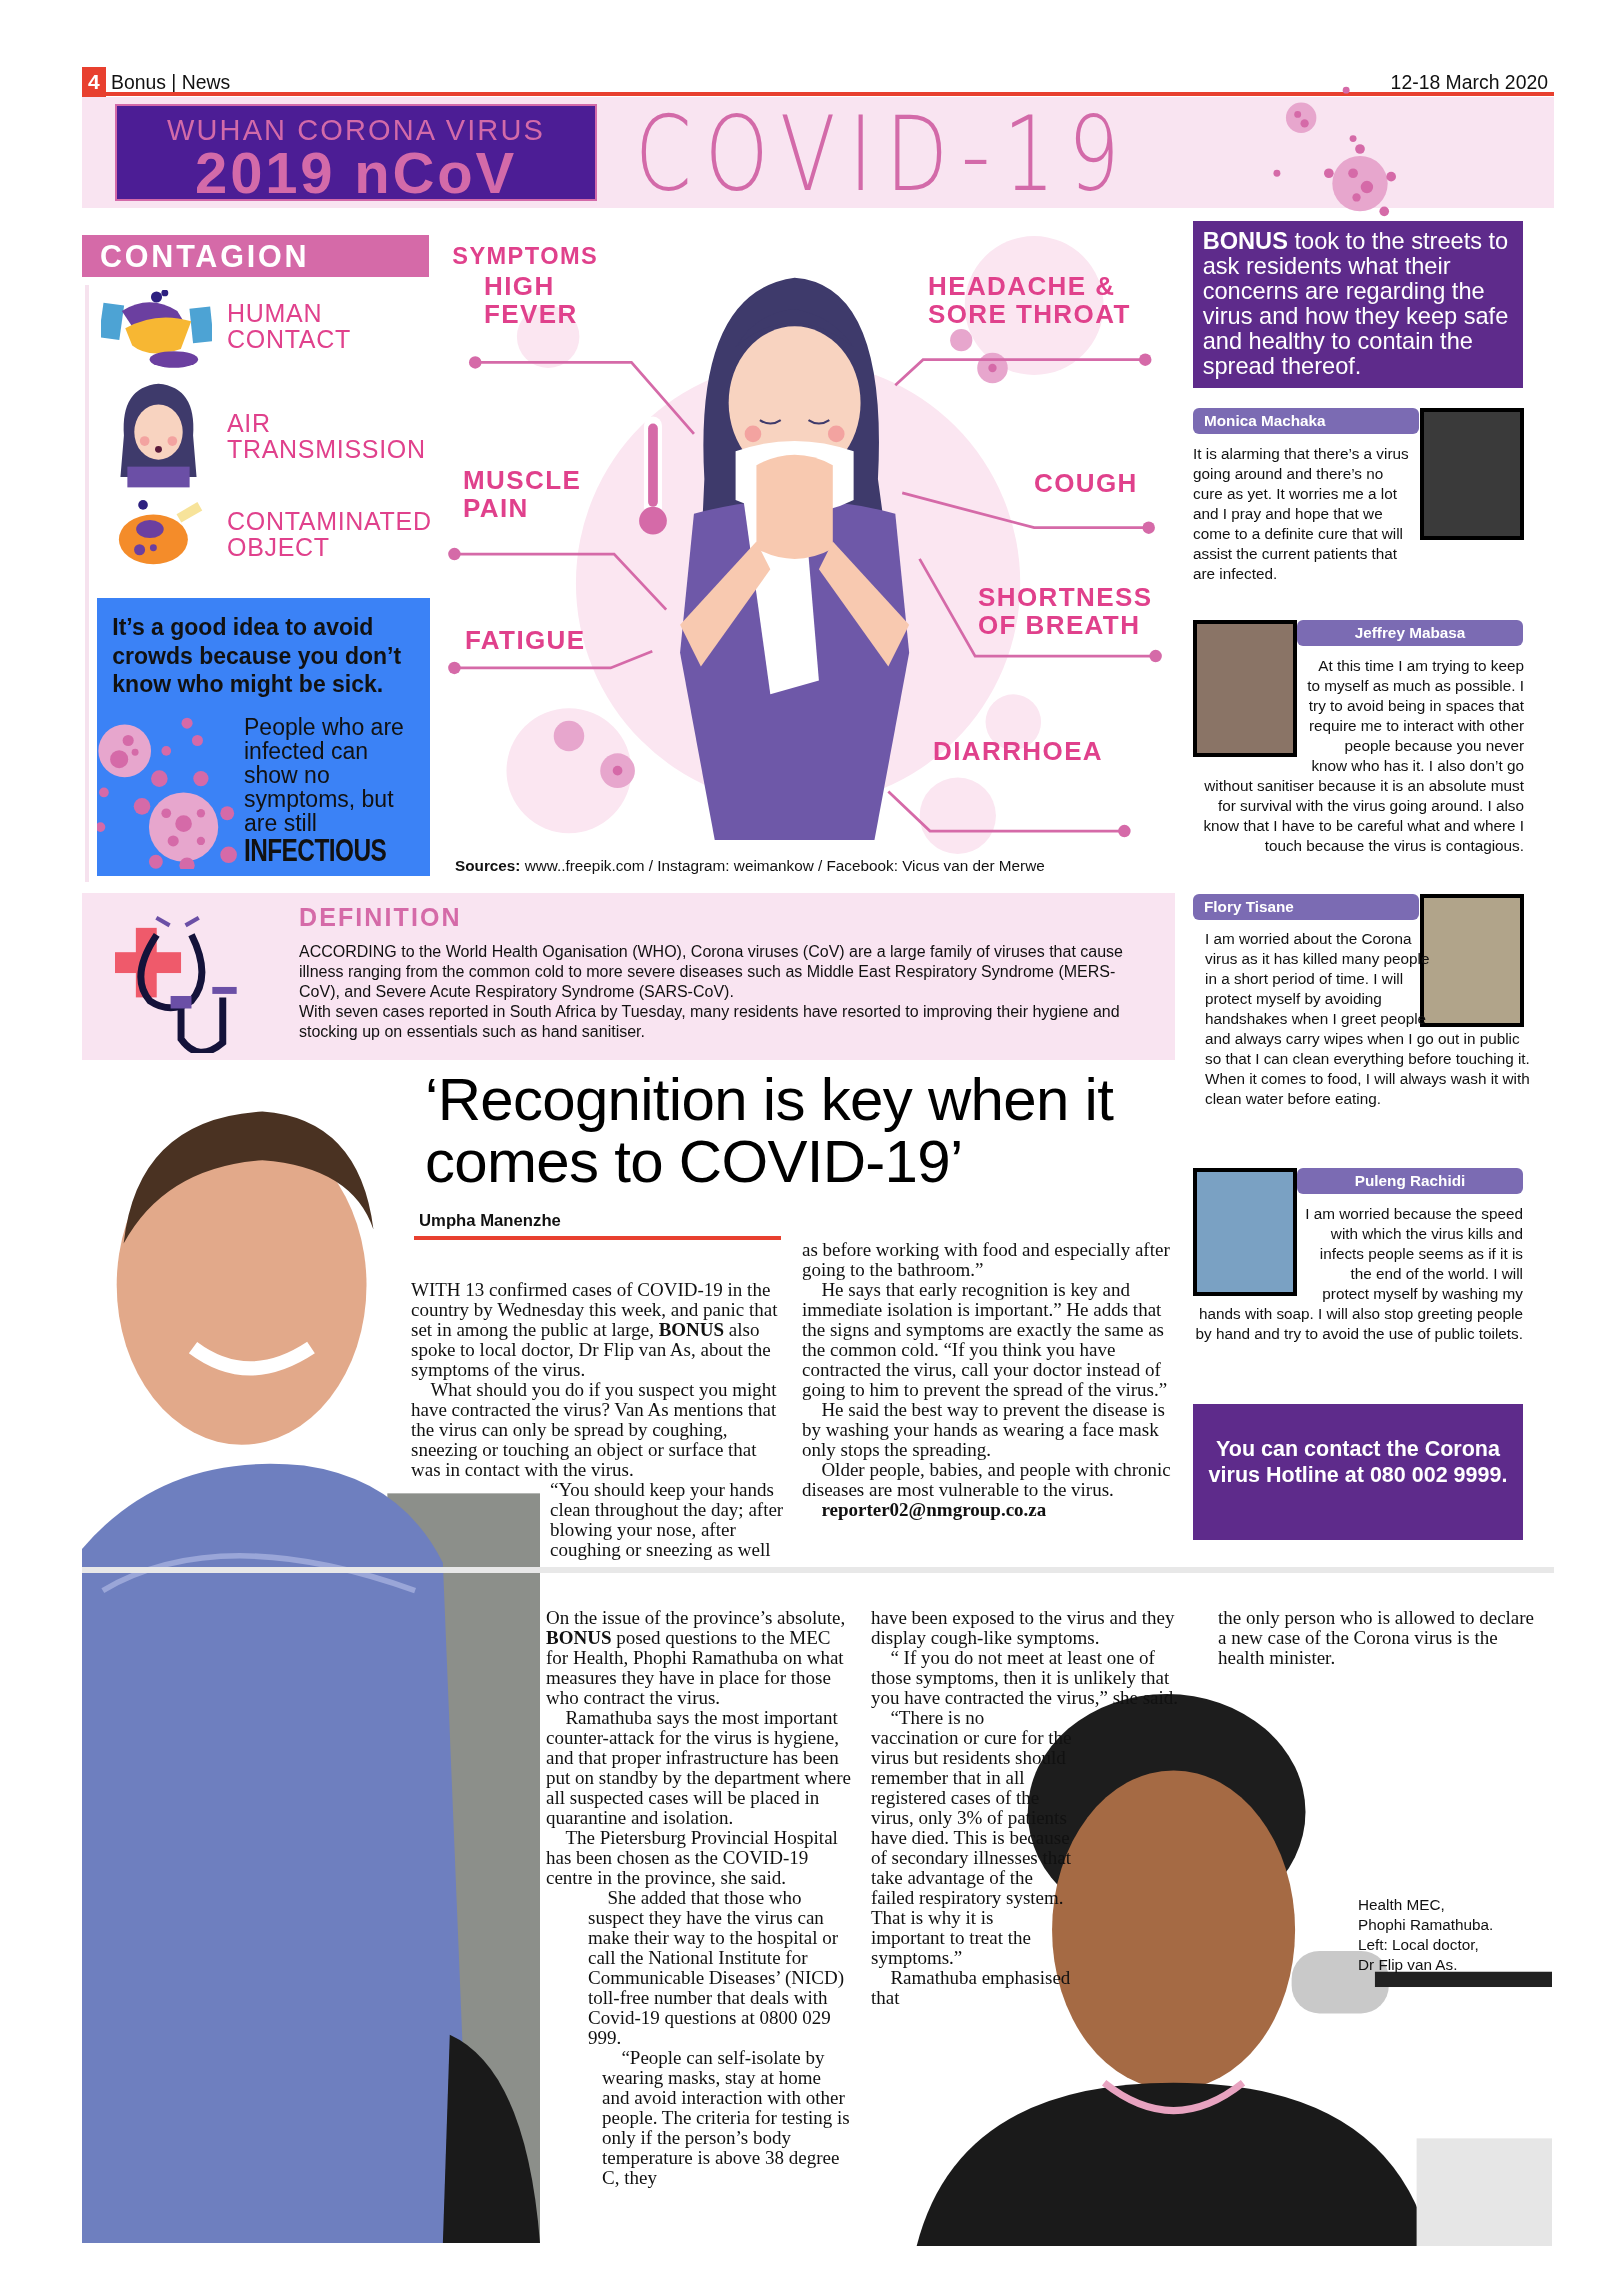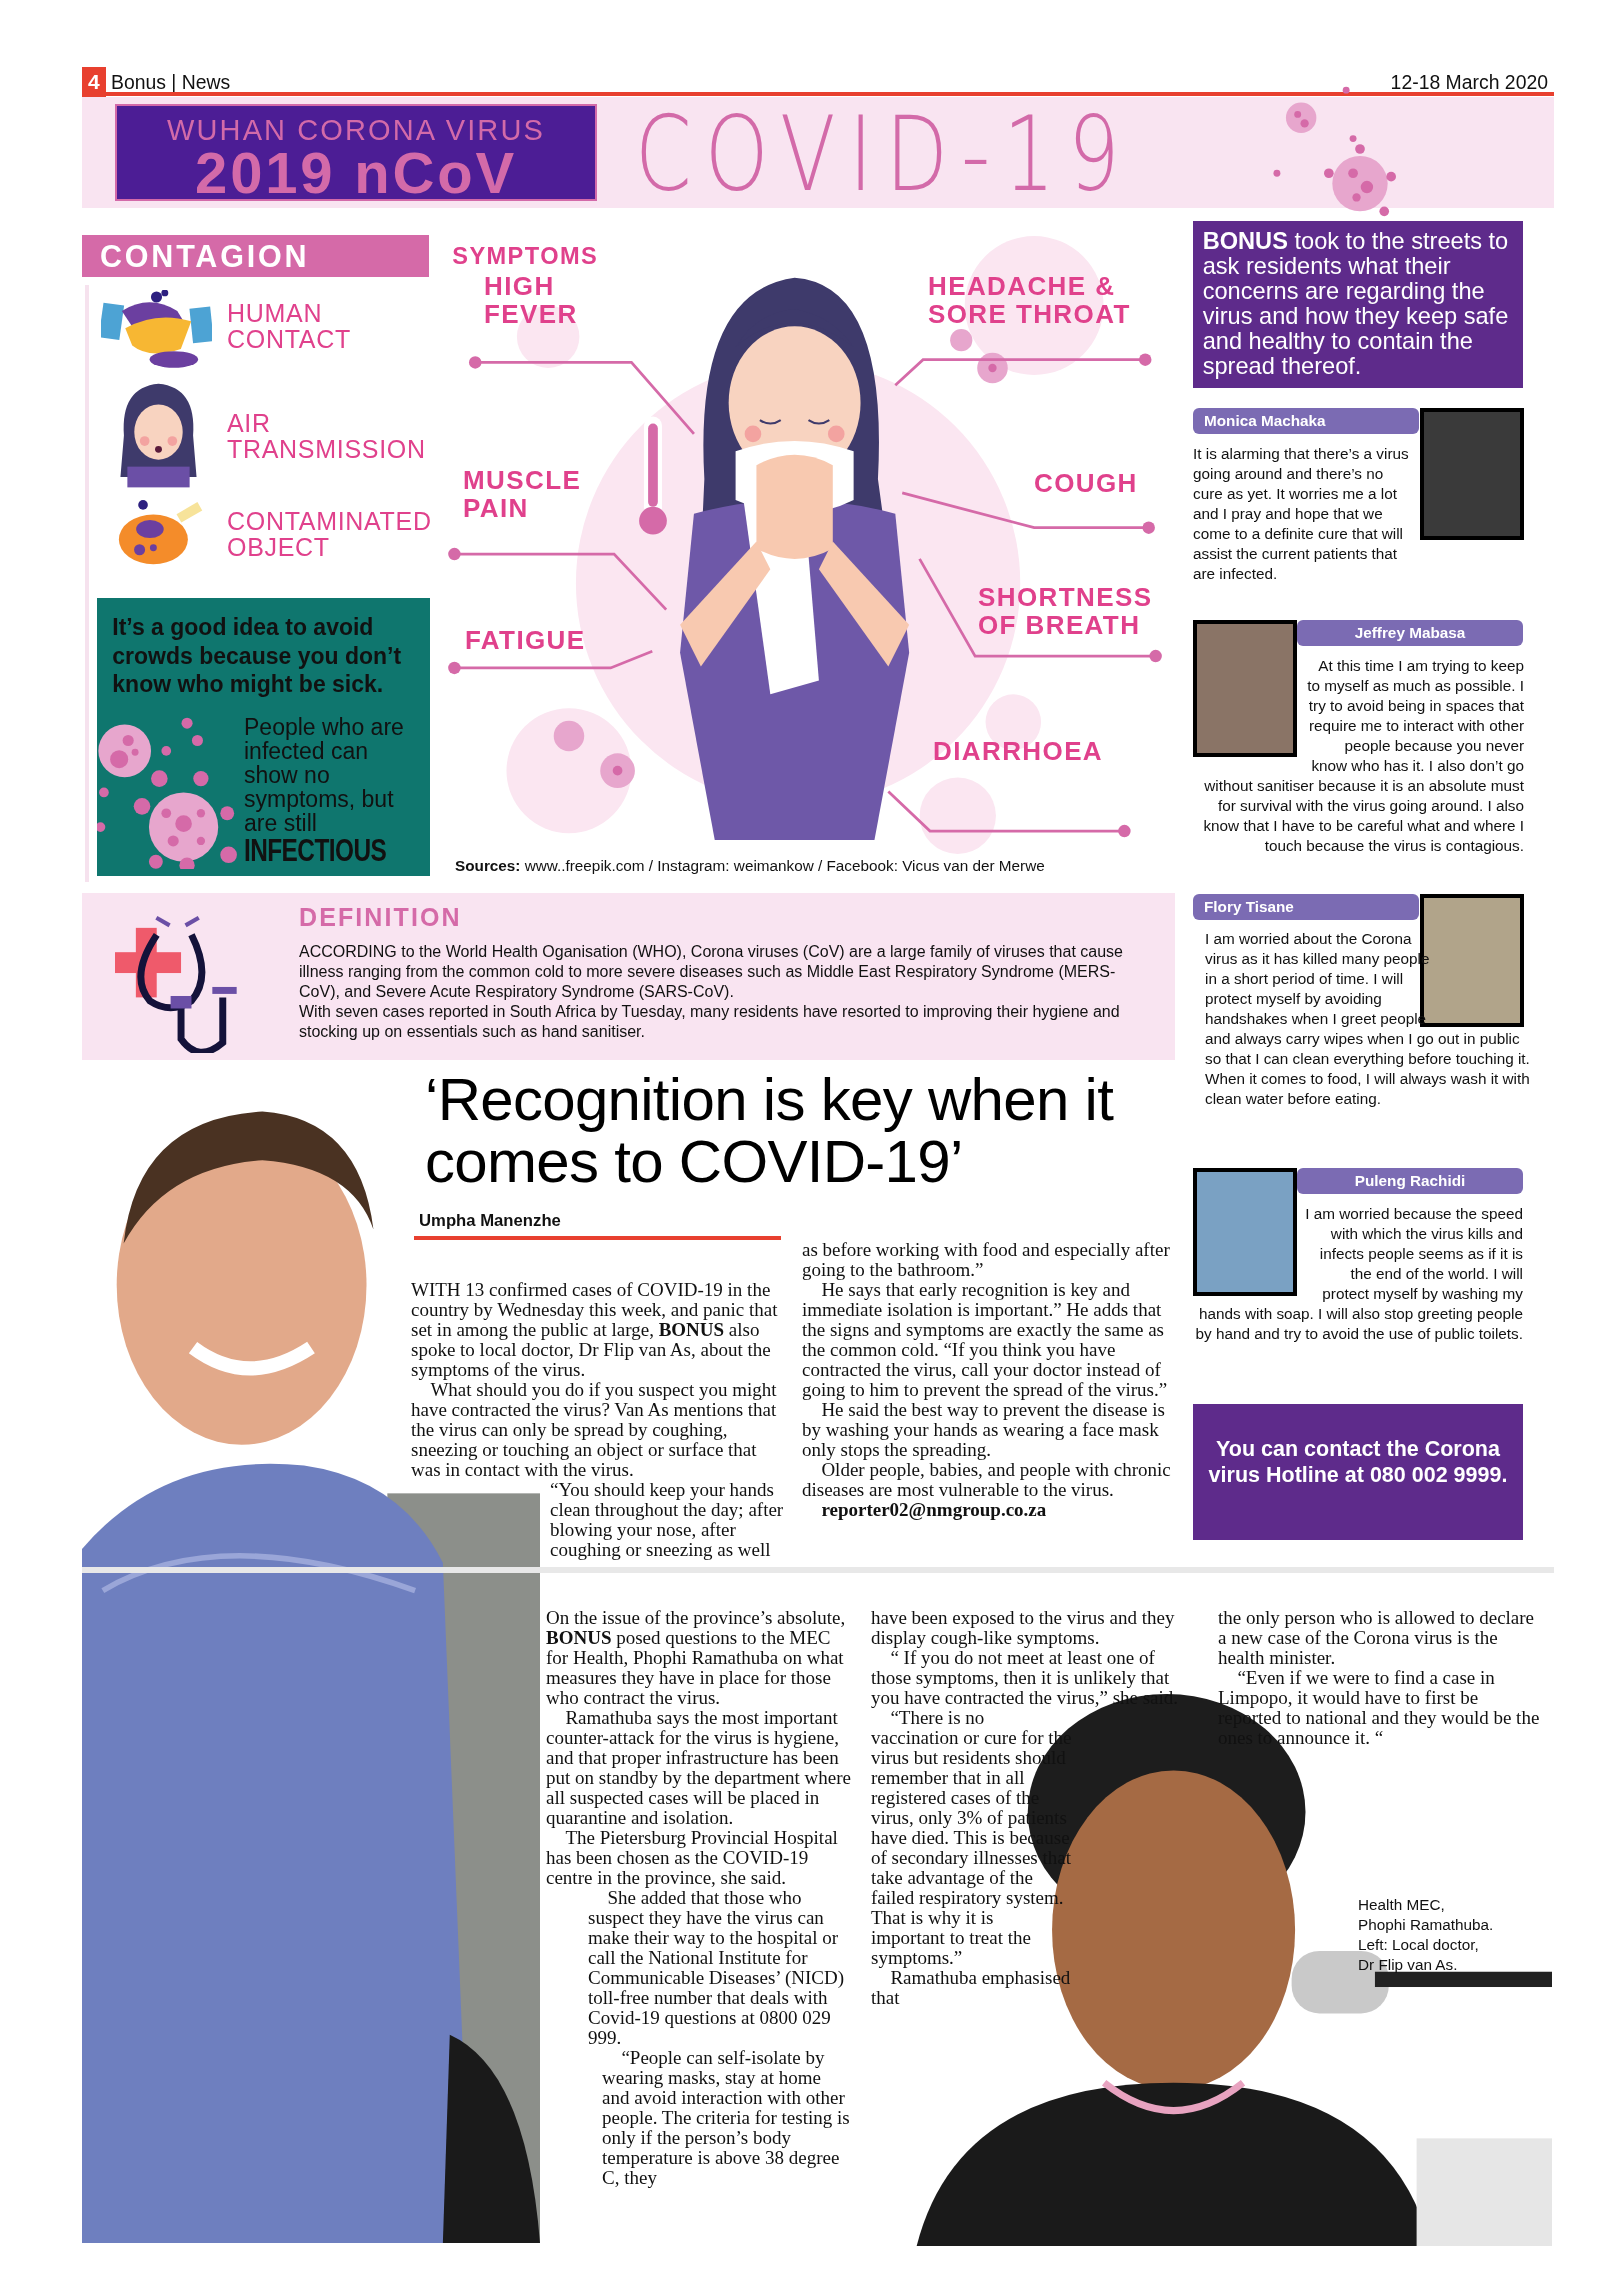--- a/index.html
+++ b/index.html
@@ -17,21 +17,21 @@
   .banner-box { left: 115px; top: 104px; width: 482px; height: 97px; border: 2.1px solid #d36aa9; background: #4c1d95; }
   .banner-sub { left: 0; top: 8.3px; width: 100%; text-align: center; font-size: 29px; color: #d36aa9; letter-spacing: 2.1px; }
   .banner-main { left: 0; top: 36px; width: 100%; text-align: center; font-size: 58px; font-weight: 900; color: #d36aa9; letter-spacing: 2.8px; line-height: 62px; }
   .banner-covid { left: 635px; top: 104px; font-size: 104px; color: #d36aa9; letter-spacing: 16.7px; font-weight: 100; line-height: 101px; transform: scaleX(0.78); transform-origin: left top; font-family: "DejaVu Sans", sans-serif; -webkit-text-stroke: 0; }
 
   
   .contagion-head { left: 82px; top: 235px; width: 347px; height: 42px; background: #d56aa8; color: #fff; font-size: 30.5px; font-weight: bold; letter-spacing: 2.8px; padding-left: 18px; line-height: 42px; }
   .contagion-bar { left: 85px; top: 285px; width: 4.2px; height: 597px; background: #f6e2ee; }
   .c-item-label { color: #e0418c; font-size: 25px; line-height: 26px; letter-spacing: 0.7px; }
 
-  .tip-box { left: 97px; top: 598px; width: 333px; height: 278px; background: #0f766e; }
+  .tip-box { left: 97px; top: 598px; width: 333px; height: 278px; background: #3b82f6; }
   .tip-head { left: 15.3px; top: 15.3px; width: 305px; font-size: 23px; font-weight: bold; line-height: 28.5px; color: #111; }
   .tip-text { left: 147px; top: 117px; width: 180px; font-size: 23px; line-height: 24px; color: #111; }
   .tip-strong { font-weight: normal; }
   .tip-infectious { font-size: 30.5px; font-weight: 900; letter-spacing: -0.7px; transform: scaleX(0.8); transform-origin: left; display: inline-block; line-height: 30.5px; }
 
   
   .symptoms-panel { left: 444px; top: 236px; width: 729px; height: 652px; }
   .sym-label { color: #e0418c; font-weight: bold; font-size: 26px; line-height: 28px; letter-spacing: 1.4px; }
   .sources { left: 455px; top: 857px; font-size: 15.3px; color: #111; }
 
@@ -365,21 +365,20 @@
 
 <div class="abs body-text" style="left:871px;top:1590px;width:319px;">
   <p>have been exposed to the virus and they display cough-like symptoms.</p>
   <p class="p-indent">“ If you do not meet at least one of those symptoms, then it is unlikely that you have contracted the virus,” she said.</p>
   <p class="p-indent" style="width:201px;">“There is no vaccination or cure for the virus but residents should remember that in all registered cases of the virus, only 3% of patients have died. This is because of secondary illnesses that take advantage of the failed respiratory system. That is why it is important to treat the symptoms.”</p>
   <p class="p-indent" style="width:201px;">Ramathuba emphasised that</p>
 </div>
 
 <div class="abs body-text" style="left:1218px;top:1590px;width:326px;">
   <p>the only person who is allowed to declare a new case of the Corona virus is the health minister.</p>
-  <p class="p-indent">“Even if we were to find a case in Limpopo, it would have to first be reported to national and they would be the ones to announce it. “</p>
 </div>
 
 <div class="abs caption">
   <div>Health MEC,</div>
   <div>Phophi Ramathuba.</div>
   <div>Left: Local doctor,</div>
   <div>Dr Flip van As.</div>
 </div>
 
 

